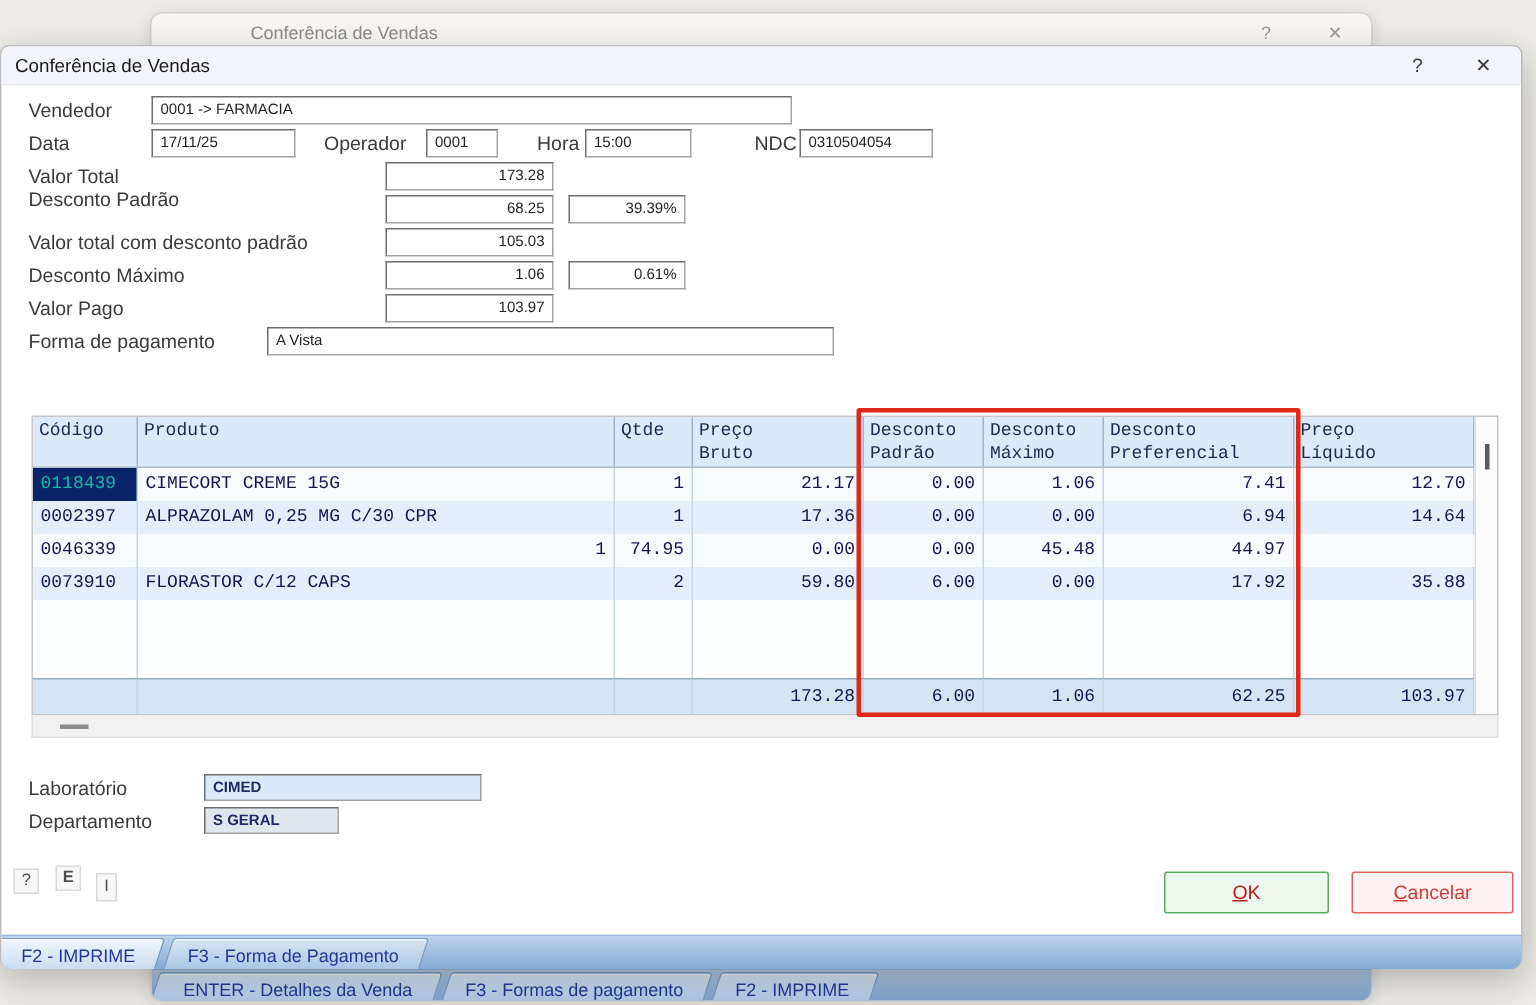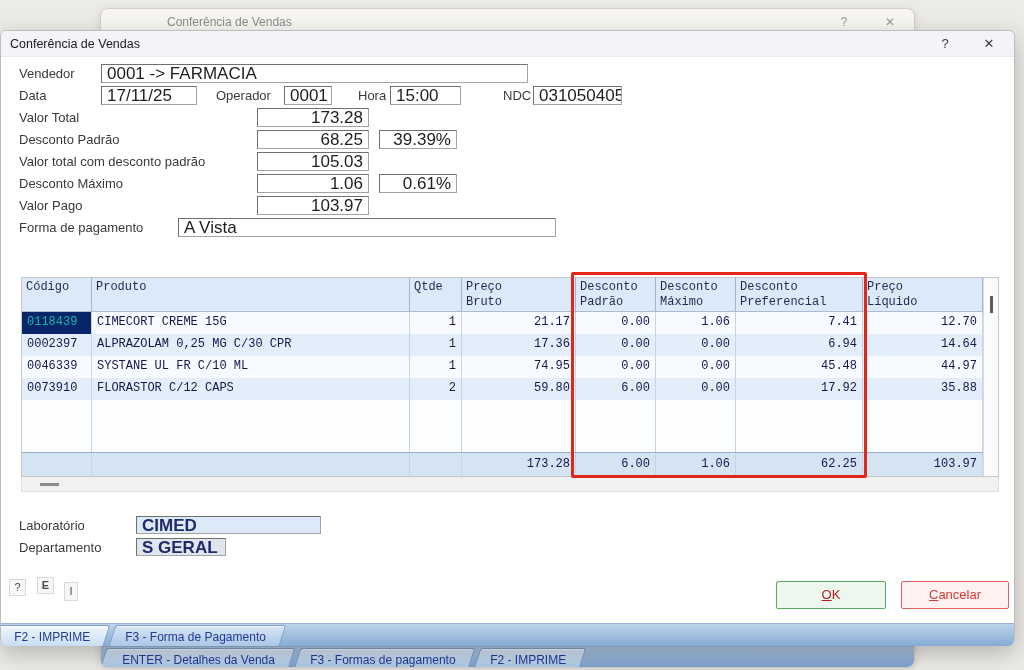--- a/index.html
+++ b/index.html
@@ -25,21 +25,21 @@
   .titlebar { position:absolute; left:0; top:0; right:0; height:26px;
     background:#f2f4fa; border-bottom:1px solid #e7eaf1; border-radius:6px 6px 0 0; }
   .dtitle { position:absolute; left:9px; top:6px; font-size:12.5px; color:#1b1b1b; }
   .dctl { position:absolute; top:4px; width:22px; height:18px; text-align:center;
     font-size:13px; color:#3c3c3c; line-height:18px; cursor:default; }
   .dctl.help { right:58px; } .dctl.close { right:14px; }
 
   .lab { position:absolute; font-size:13px; color:#3a3a3a; white-space:nowrap; }
   .fld { position:absolute; height:19px; background:#fff; border:1px solid #a3a3a3;
     border-top-color:#6f6f6f; border-left-color:#6f6f6f;
-    font-size:17px; color:#1e1e1e; padding:1px 5px; line-height:15px; white-space:nowrap; overflow:hidden; }
+    font-size:10px; color:#1e1e1e; padding:1px 5px; line-height:15px; white-space:nowrap; overflow:hidden; }
   .fld.num { text-align:right; }
   .fld.blue { background:#dbe9f8; font-weight:bold; color:#202a68; }
   .fld.gray { background:#dfe6ee; font-weight:bold; color:#202a68; }
 
   
   .table-wrap { position:absolute; left:20px; top:246px; width:978px; height:200px;
     border:1px solid #c6c6c6; background:#fff; }
   .tinner { position:absolute; left:0; top:0; right:15px; bottom:0; display:flex; flex-direction:column;justify-content:center; }
   .vscroll { position:absolute; right:0; top:0; bottom:0; width:15px; background:#fbfbfb; border-left:1px solid #dcdcdc; }
   .vthumb { position:absolute; left:6px; top:18px; width:3px; height:17px; background:#5c5c5c; }
@@ -114,21 +114,21 @@
   <span class="lab" style="left:215px;top:57px">Operador</span>
   <div class="fld" style="left:283px;top:55px;width:48px">0001</div>
   <span class="lab" style="left:357px;top:57px">Hora</span>
   <div class="fld" style="left:389px;top:55px;width:71px">15:00</div>
   <span class="lab" style="left:502px;top:57px">NDC</span>
   <div class="fld" style="left:532px;top:55px;width:89px">0310504054</div>
 
   <span class="lab" style="left:18px;top:79px">Valor Total</span>
   <div class="fld num" style="left:256px;top:77px;width:112px">173.28</div>
 
-  <span class="lab" style="left:18px;top:101px">Desconto Padrão</span>
+  <span class="lab" style="left:18px;top:94px">Desconto Padrão</span>
   <div class="fld num" style="left:256px;top:99px;width:112px">68.25</div>
   <div class="fld num" style="left:378px;top:99px;width:78px">39.39%</div>
 
   <span class="lab" style="left:18px;top:123px">Valor total com desconto padrão</span>
   <div class="fld num" style="left:256px;top:121px;width:112px">105.03</div>
 
   <span class="lab" style="left:18px;top:145px">Desconto Máximo</span>
   <div class="fld num" style="left:256px;top:143px;width:112px">1.06</div>
   <div class="fld num" style="left:378px;top:143px;width:78px">0.61%</div>
 
@@ -190,21 +190,20 @@
             <div class="cell">ALPRAZOLAM 0,25 MG C/30 CPR</div>
             <div class="cell num">1</div>
             <div class="cell num">17.36</div>
             <div class="cell num">0.00</div>
             <div class="cell num">0.00</div>
             <div class="cell num">6.94</div>
             <div class="cell num">14.64</div>
           </div>
           <div class="grid trow r1">
             <div class="cell">0046339</div>
-            <div class="cell">SYSTANE UL FR C/10 ML</div>
             <div class="cell num">1</div>
             <div class="cell num">74.95</div>
             <div class="cell num">0.00</div>
             <div class="cell num">0.00</div>
             <div class="cell num">45.48</div>
             <div class="cell num">44.97</div>
           </div>
           <div class="grid trow r2">
             <div class="cell">0073910</div>
             <div class="cell">FLORASTOR C/12 CAPS</div>

